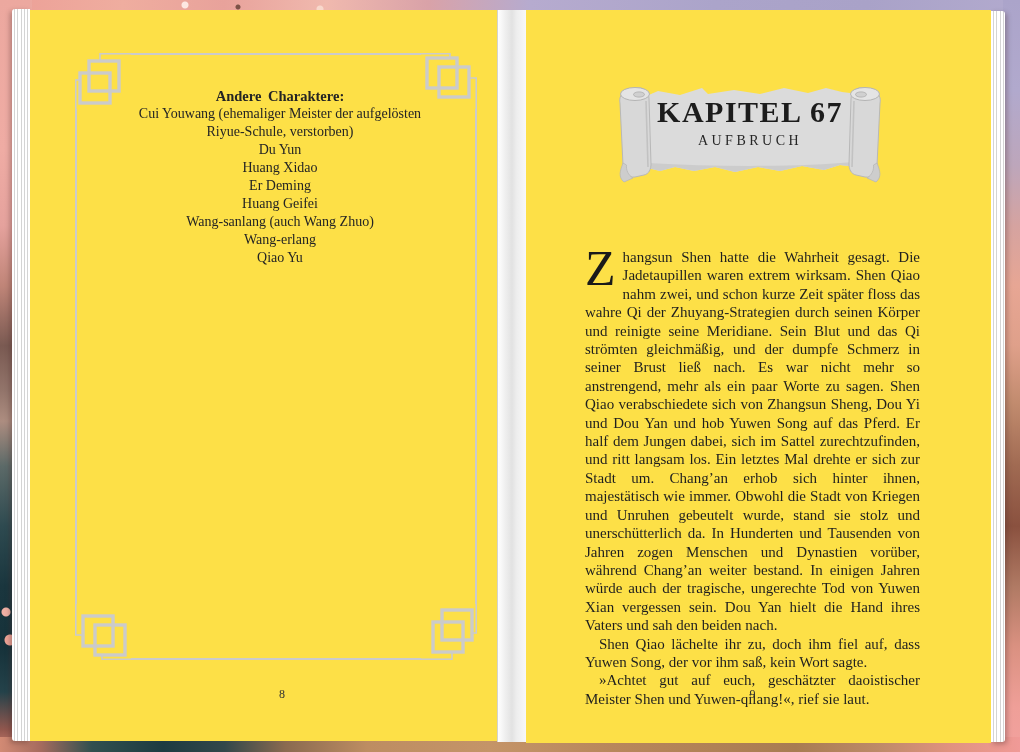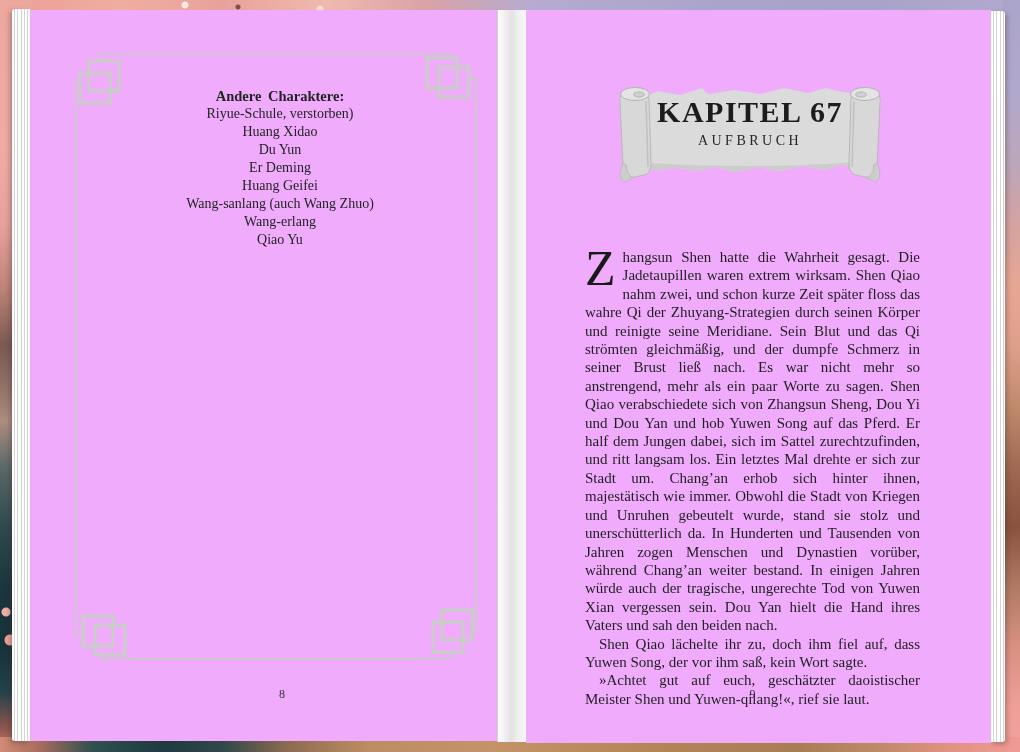--- a/index.html
+++ b/index.html
@@ -23,21 +23,21 @@
   .bg-right{position:absolute;right:0;top:0;width:17px;height:752px;
     background:linear-gradient(to bottom,#aba4ca 0%,#b1a9cd 12%,#bda6bb 22%,#d5a3a0 30%,#e7a694 38%,#dfa08a 46%,#c08a6d 54%,#a06a52 62%,#8a513f 70%,#b07a64 78%,#da9181 86%,#ef9f98 94%,#f2a19e 100%);}
   .bg-bottom{position:absolute;left:0;top:737px;width:1020px;height:15px;
     background:linear-gradient(to right,#d28a74 0%,#a56b5e 4%,#31504f 9%,#1d3b41 16%,#32474a 22%,#8a6a50 28%,#bd8d62 36%,#c49468 48%,#b8875c 60%,#b08156 70%,#a87c52 78%,#bd8a68 86%,#e0927f 93%,#f09a97 100%);}
 
   
   .stack{position:absolute;background:repeating-linear-gradient(to right,#ffffff 0 2.2px,#d4d4d4 2.2px 3.2px);}
   .stack.left{left:12px;top:9px;width:18px;height:732px;border-radius:3px 0 0 3px;box-shadow:-2px 2px 5px rgba(70,40,40,.35);}
   .stack.right{left:991px;top:11px;width:14px;height:731px;border-radius:0 3px 3px 0;box-shadow:2px 2px 5px rgba(70,40,40,.35);}
 
-  .page{position:absolute;background:#f0abfc;}
+  .page{position:absolute;background:#fde047;}
   .page-left{left:30px;top:10px;width:467px;height:731px;}
   .gutter{position:absolute;left:497px;top:10px;width:29px;height:732px;
     background:linear-gradient(to right,#ffffff 0%,#efefef 25%,#e2e2e2 48%,#eeeeee 65%,#f9f9f9 100%);
     border-left:1px solid #d2d2d2;}
   .page-right{left:526px;top:10px;width:465px;height:733px;}
 
   
   .frame-line{position:absolute;background:#cbcbcb;}
   .fl-top{left:101px;top:43.2px;width:290px;height:1.6px;}
   .fl-bottom{left:101px;top:648.4px;width:290px;height:1.6px;}
@@ -137,23 +137,24 @@
         <path d="M0,27 H6" stroke-width="1.6"></path>
         <path d="M0.8,27 V56" stroke-width="1.6"></path>
         <rect x="14" y="8" width="30" height="30" stroke-width="3.4"></rect>
         <rect x="5" y="20" width="30" height="30" stroke-width="3.4"></rect>
       </g>
         </svg>
     </div>
 
     <div class="char-block">
       <div class="char-heading">Andere Charaktere:</div>
+      <div class="char-line">Cui Youwang (ehemaliger Meister der aufgelösten</div>
       <div class="char-line">Riyue-Schule, verstorben)</div>
+      <div class="char-line">Du Yun</div>
       <div class="char-line">Huang Xidao</div>
-      <div class="char-line">Du Yun</div>
       <div class="char-line">Er Deming</div>
       <div class="char-line">Huang Geifei</div>
       <div class="char-line">Wang-sanlang (auch Wang Zhuo)</div>
       <div class="char-line">Wang-erlang</div>
       <div class="char-line">Qiao Yu</div>
     </div>
 
     <div class="pageno left">8</div>
   </div>
 

